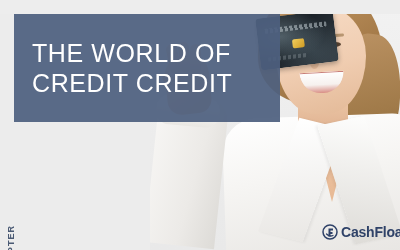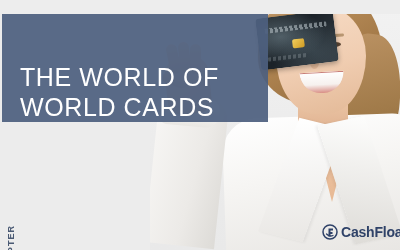--- a/index.html
+++ b/index.html
@@ -143,23 +143,23 @@
   .cardnum.n2{top:40px;width:40px;left:8px;height:4px;opacity:.45;}
 
   
   .topstrip{
     position:absolute;left:0;top:0;width:400px;height:14px;
     background:#ededed;
   }
 
   
   .banner{
-    position:absolute;left:2px;top:14px;width:266px;height:108px;
+    position:absolute;left:14px;top:14px;width:266px;height:108px;
     background:rgba(78,96,127,.93);
-    display:flex;flex-direction:column;justify-content:flex-end;
+    display:flex;flex-direction:column;justify-content:center;
     padding-left:18px;box-sizing:border-box;
   }
   .banner-line{
     color:#ffffff;
     font-size:25px;
     line-height:30px;
     letter-spacing:.6px;
     font-weight:300;
     white-space:nowrap;
   }
@@ -218,21 +218,21 @@
       <div class="cardnum"></div>
       <div class="chip"></div>
       <div class="cardnum n2"></div>
     </div>
   </div>
 
   <div class="topstrip"></div>
 
   <div class="banner">
     <div class="banner-line">THE WORLD OF</div>
-    <div class="banner-line">WORLD CARDS</div>
+    <div class="banner-line">CREDIT CREDIT</div>
   </div>
 
   <div class="lower">
     <div class="chapter-word">CHAPTER</div>
 
   </div>
 
   <div class="logo">
     <svg class="logo-mark" viewBox="0 0 32 32">
       <circle cx="16" cy="16" r="14" fill="none" stroke="#2f4268" stroke-width="3"></circle>

